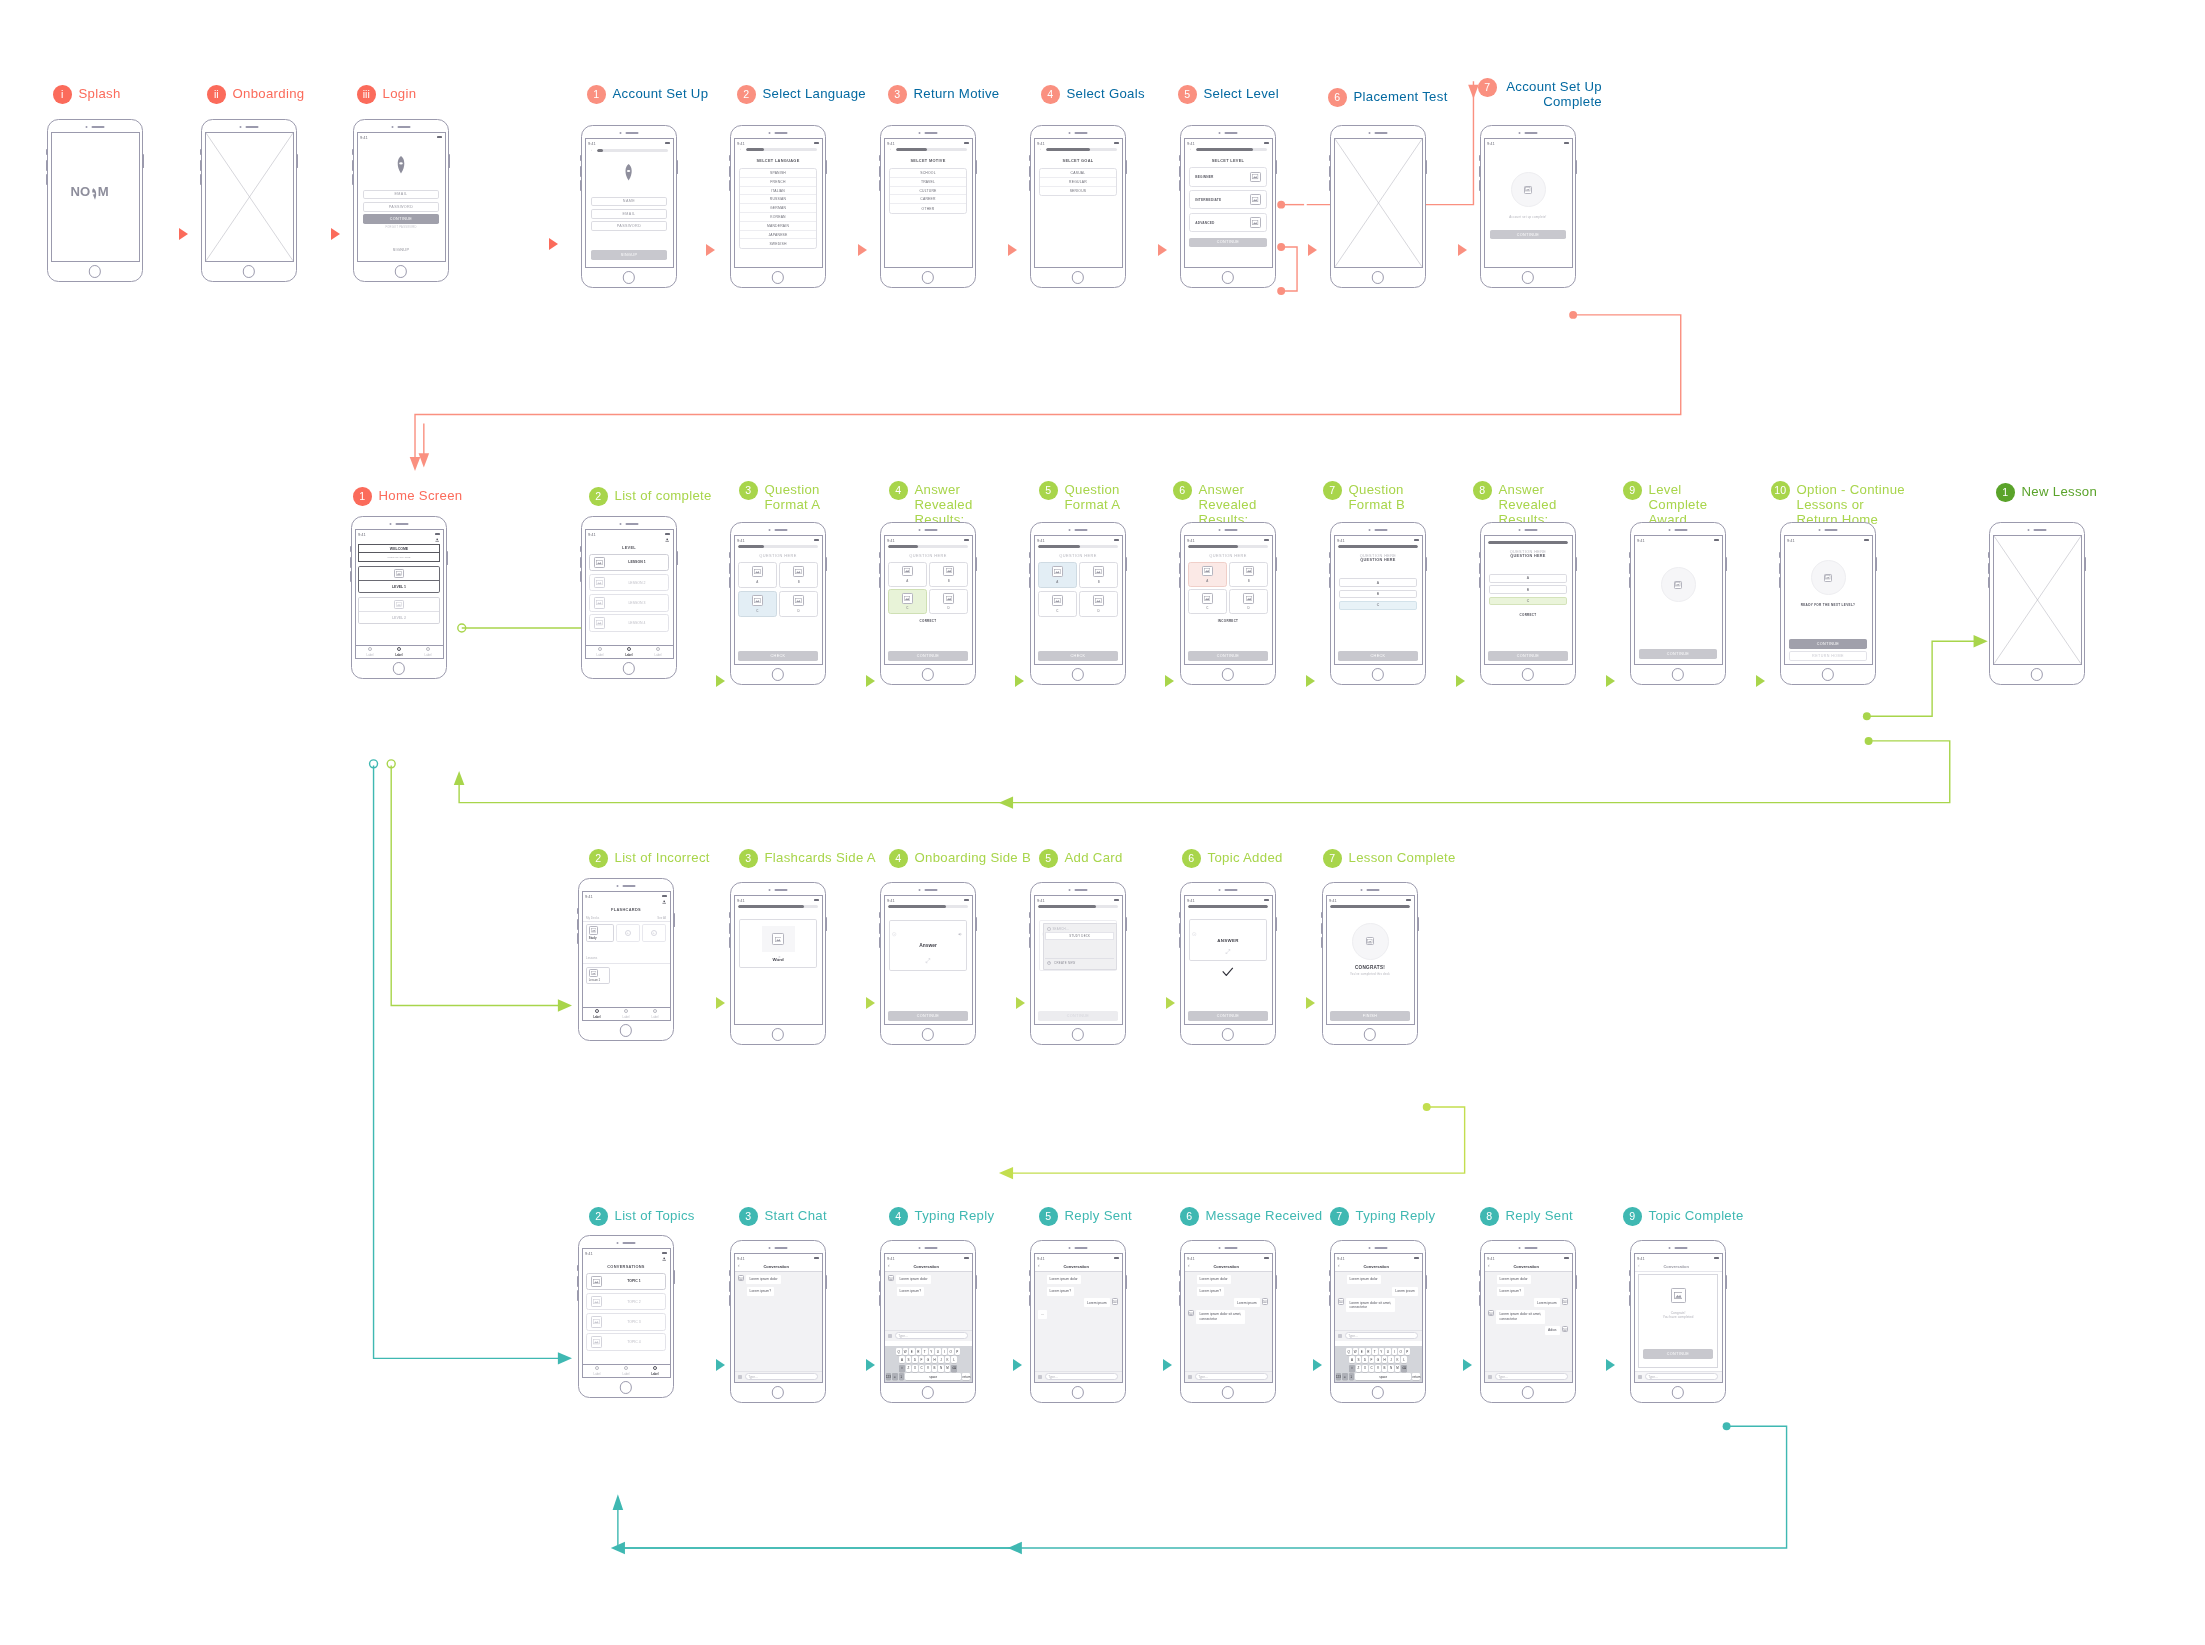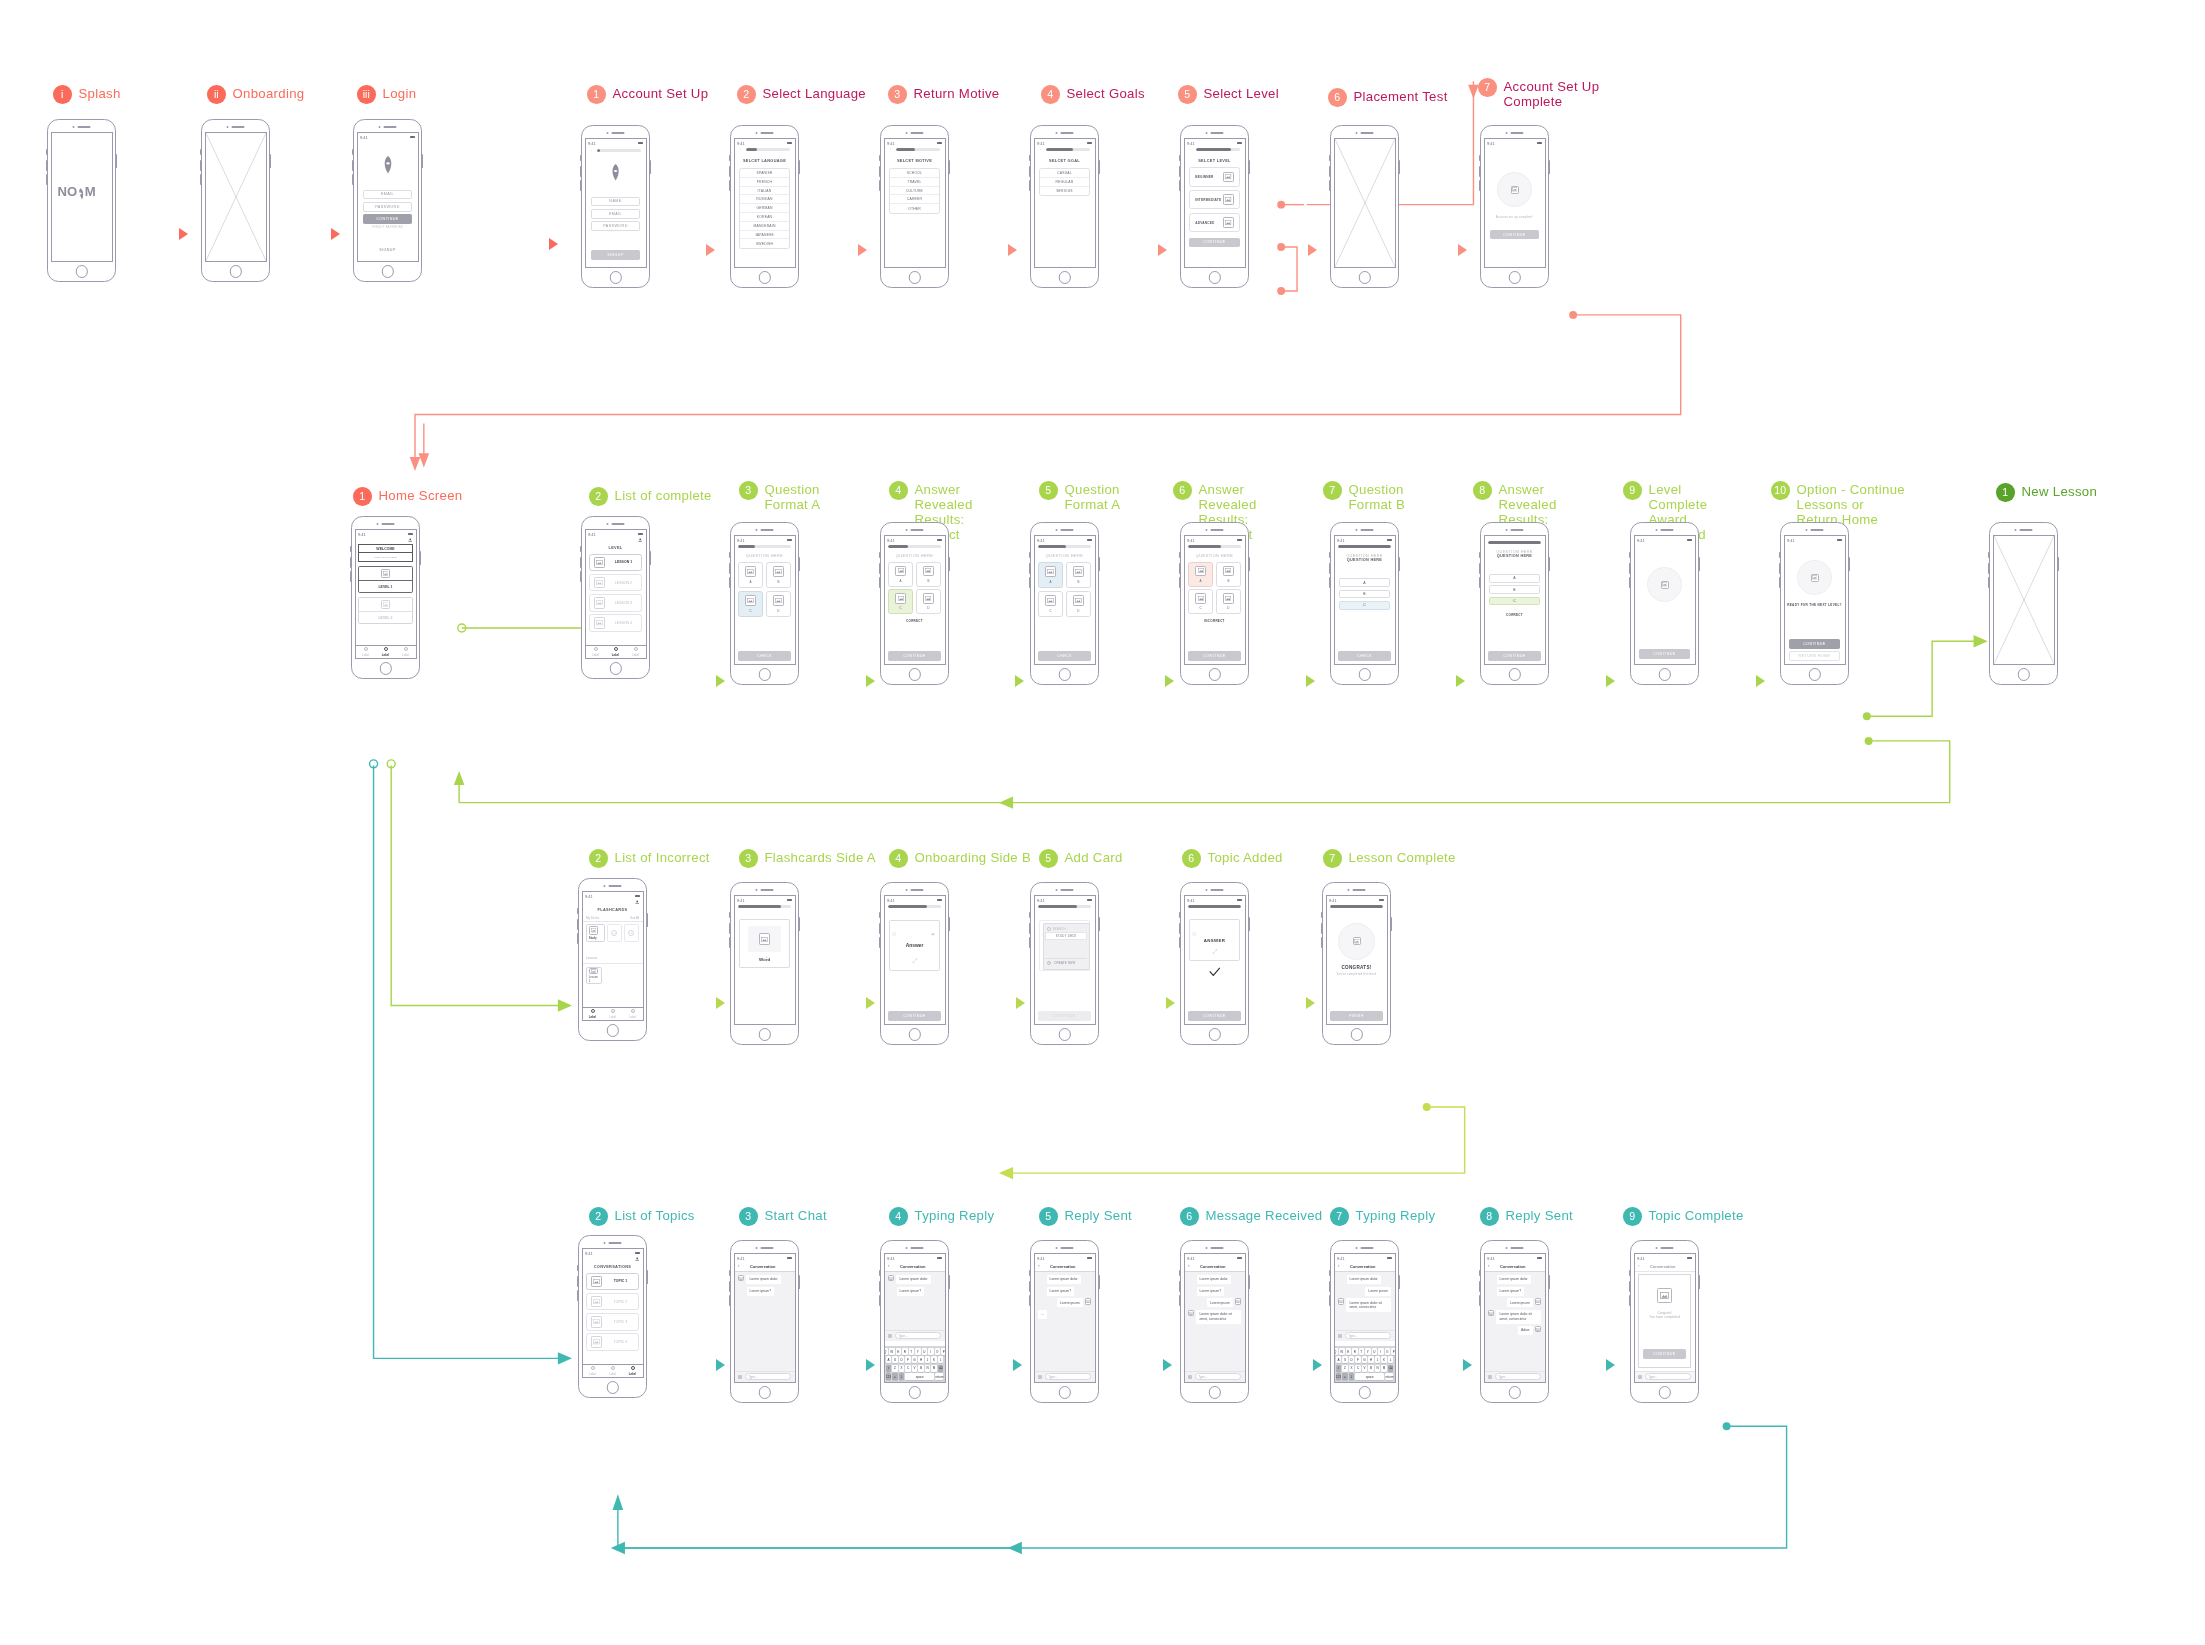--- a/index.html
+++ b/index.html
@@ -14,28 +14,28 @@
 
   
   .step { position:absolute; display:flex; align-items:flex-start; gap:7px; white-space:nowrap; }
   .step .badge {
     width:18.5px; height:18.5px; border-radius:50%;
     color:#fff; font-size:10.6px; font-weight:400;
     display:flex; align-items:center; justify-content:center;
     flex:0 0 18.5px; line-height:1;
   }
   .step .txt { font-size:13.2px; line-height:15px; font-weight:300; letter-spacing:0.3px; padding-top:0.9px;}
-  .c-coral .badge { background:#fa9080; } .c-coral .txt { color:#be185d; }
+  .c-coral .badge { background:#fa9080; } .c-coral .txt { color:#0369a1;text-align:right; }
   .c-red   .badge { background:#fb6b5b; } .c-red   .txt { color:#fb6b5b; }
   .c-green .badge { background:#a8d54b; } .c-green .txt { color:#a8d54b; }
   .c-dgreen .badge{ background:#5aa32a; } .c-dgreen .txt{ color:#5aa32a; }
   .c-teal  .badge { background:#3fb8b2; } .c-teal  .txt { color:#3fb8b2; }
 
   
-  .phone { position:absolute; width:69px; height:163px; }
+  .phone { position:absolute; width:96px; height:163px; }
   .phone .body {
     position:absolute; inset:0; border:1.1px solid #9b9aad; border-radius:11.5px; background:#fff;
   }
   .phone .btn-l1, .phone .btn-l2, .phone .btn-l3, .phone .btn-r {
     position:absolute; width:1.4px; background:#9b9aad; border-radius:0.9px; left:-0.9px;
   }
   .phone .btn-l1 { top:30px; height:6.2px; }
   .phone .btn-l2 { top:41px; height:10.6px; }
   .phone .btn-l3 { top:55px; height:10.6px; }
   .phone .btn-r  { right:-0.9px; left:auto; top:35px; height:14px; }

